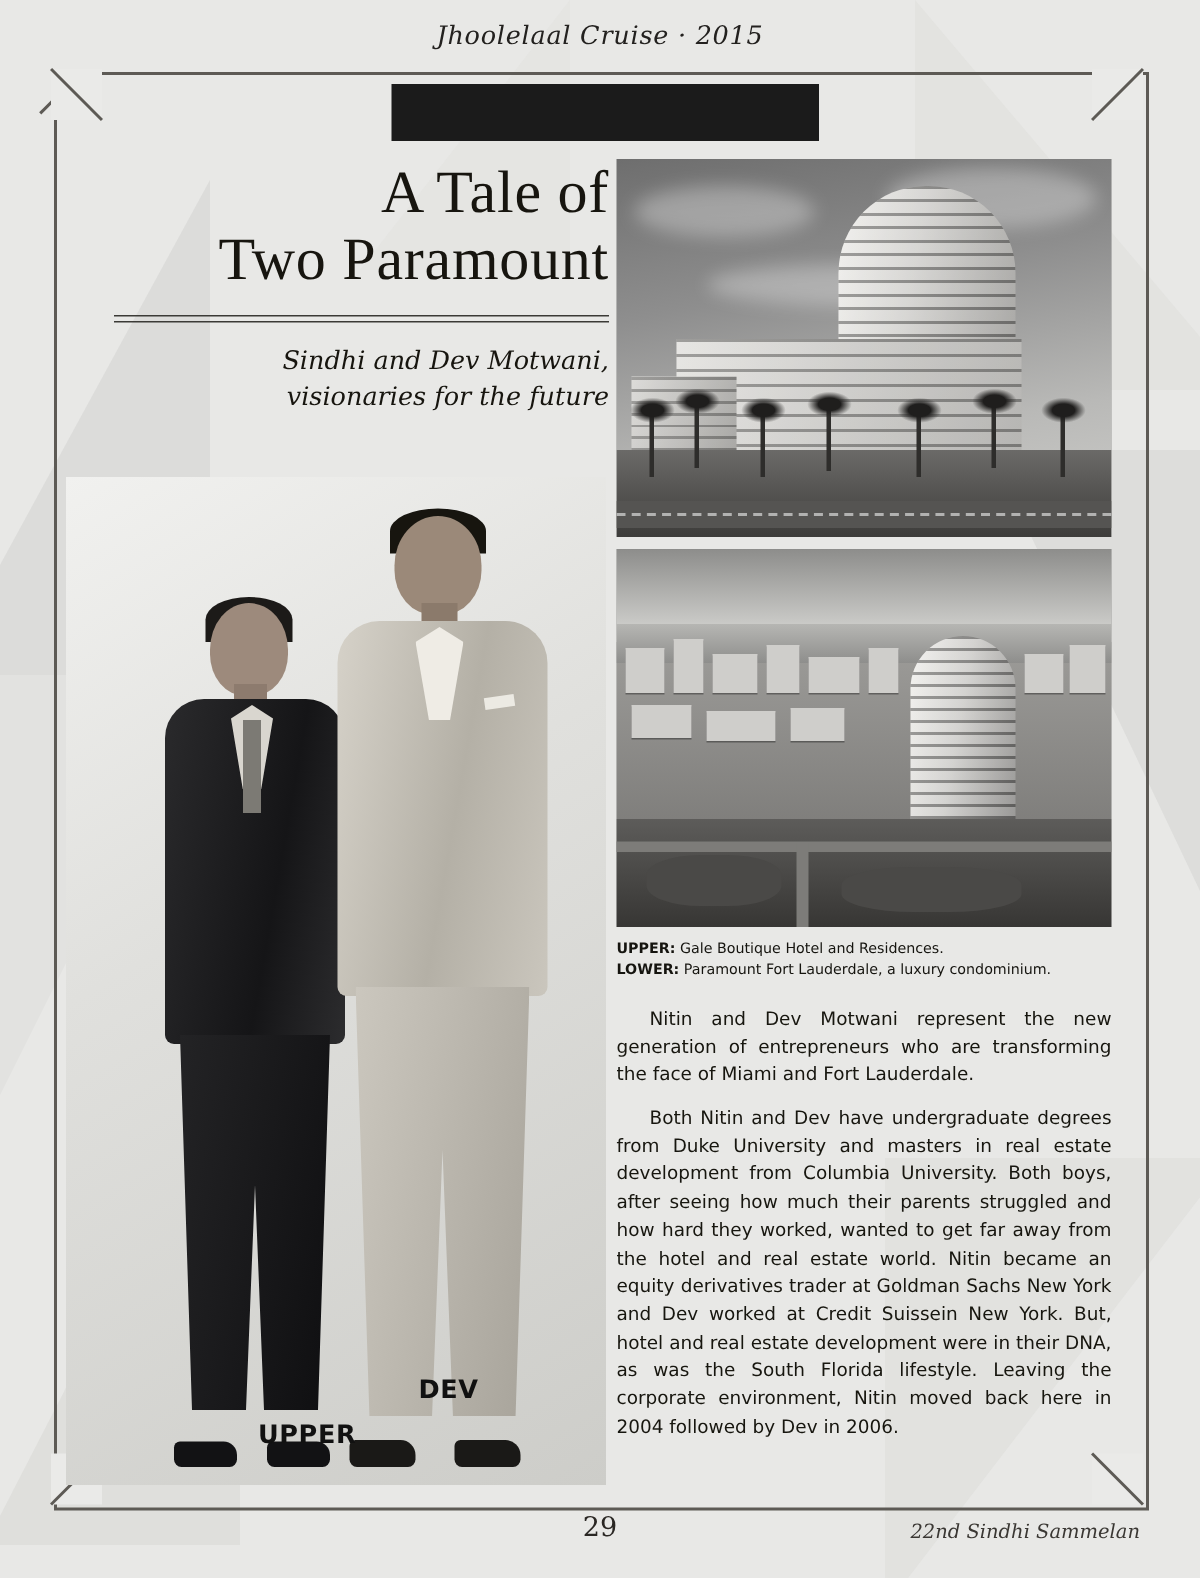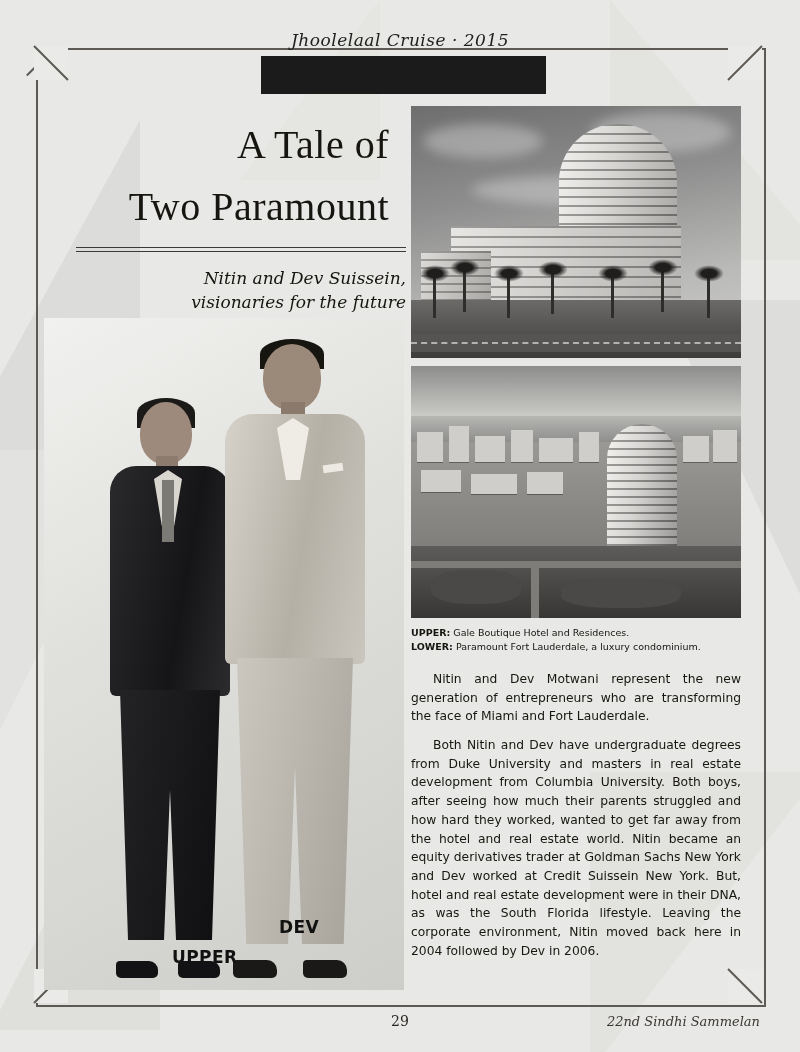--- a/index.html
+++ b/index.html
@@ -68,28 +68,27 @@
     position: absolute;
     top: 14px;
     left: 0; right: 0;
     text-align: center;
     font-size: 17px;
     letter-spacing: 0.5px;
     color: #23211f;
     font-family: "DejaVu Serif", serif;
     font-style: italic;
     z-index: 5;
-    margin-top: 16px;
   }
   .footer-page {
     position: absolute;
     bottom: 23px;
     left: 0; right: 0;
     text-align: center;
-    font-size: 14px;
+    font-size: 18px;
     color: #2a2724;
     font-family: "DejaVu Serif", serif;
     z-index: 5;
   }
   .footer-right {
     position: absolute;
     bottom: 23px;
     right: 40px;
     font-size: 13px;
     color: #3a3733;
@@ -169,21 +168,21 @@
     top: 58px;
     width: 350px;
     text-align: right;
   }
   .headline {
     font-family: "Liberation Serif", serif;
     color: #17150f;
     font-size: 40px;
     line-height: 1.12;
     letter-spacing: 0.5px;
-    margin: 17px;
+    margin: 0;
     font-weight: normal;
   }
   .rule {
     margin-top: 14px;
     margin-left: auto;
     width: 330px;
     border-top: 1.5px solid #3b3a36;
   }
   .rule2 {
     margin-top: 3px;
@@ -530,21 +529,21 @@
 <div class="content">
 
   <div class="black-bar"></div>
 
   <div class="title-block">
     <div class="headline">A Tale of</div>
     <div class="headline">Two Paramount</div>
     <div class="rule"></div>
     <div class="rule2"></div>
     <div class="deck">
-      <div>Nitin and Dev Suissein,</div>
+      <div>Sindhi and Dev Motwani,</div>
       <div>visionaries for the future</div>
     </div>
   </div>
 
   <div class="photo photo-upper">
     <div class="sky-u"></div>
     <div class="cloud" style="left:12px;top:18px;width:120px;height:34px;"></div>
     <div class="cloud" style="left:180px;top:6px;width:140px;height:40px;"></div>
     <div class="cloud" style="left:60px;top:70px;width:200px;height:28px;"></div>
     <div class="tower"></div>

